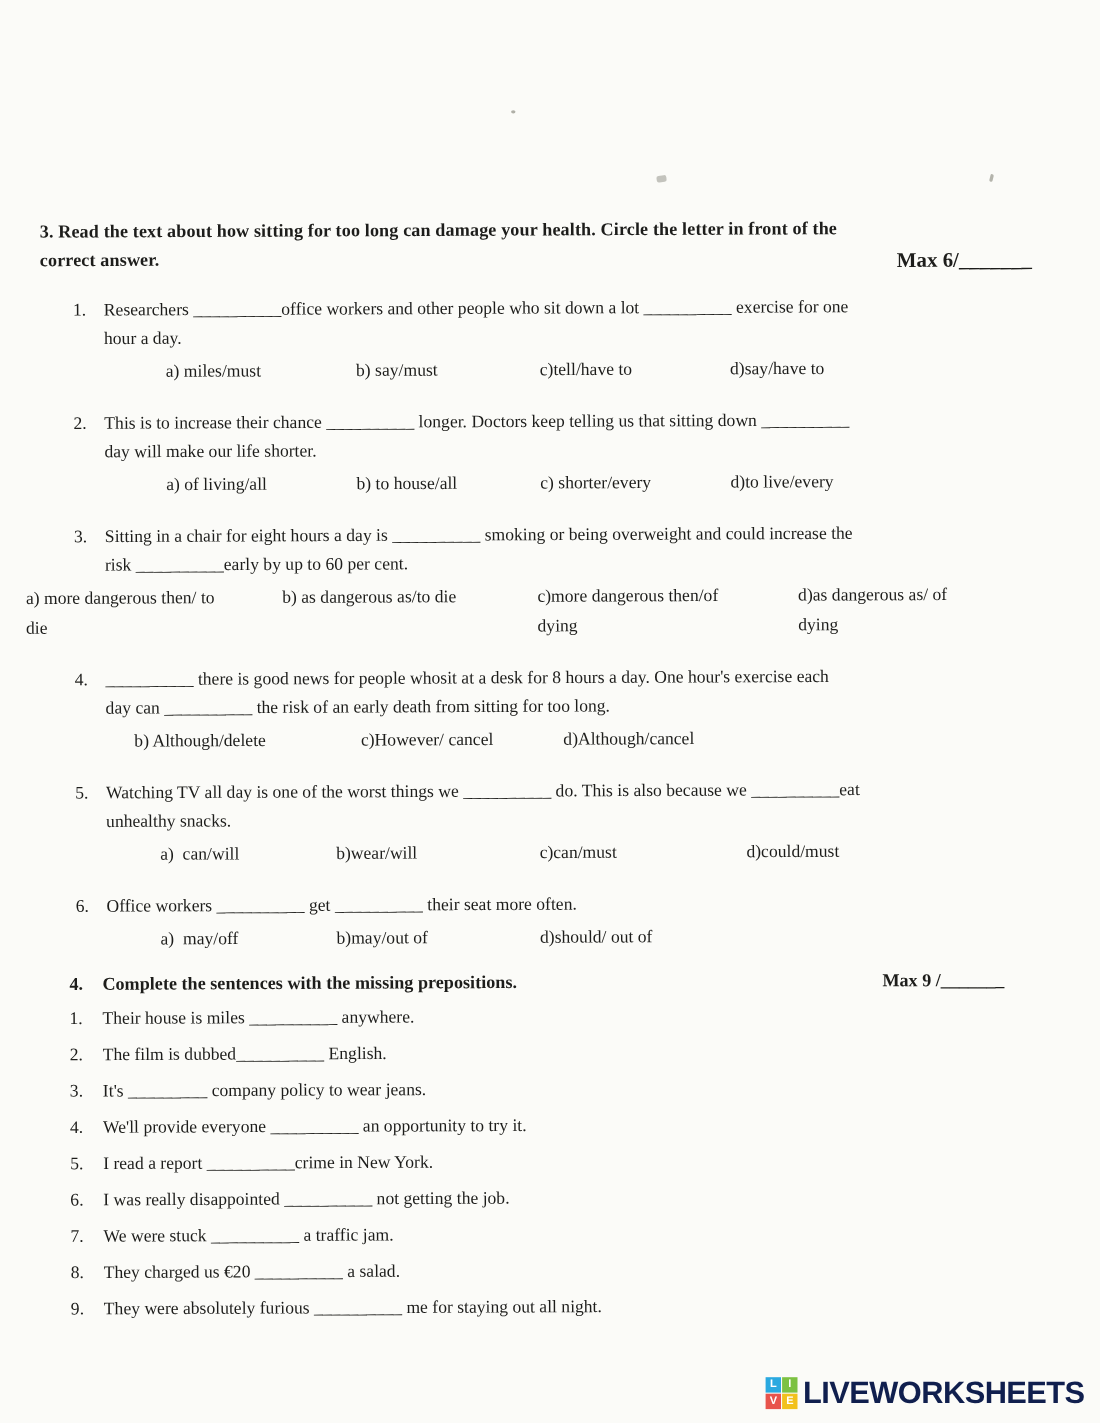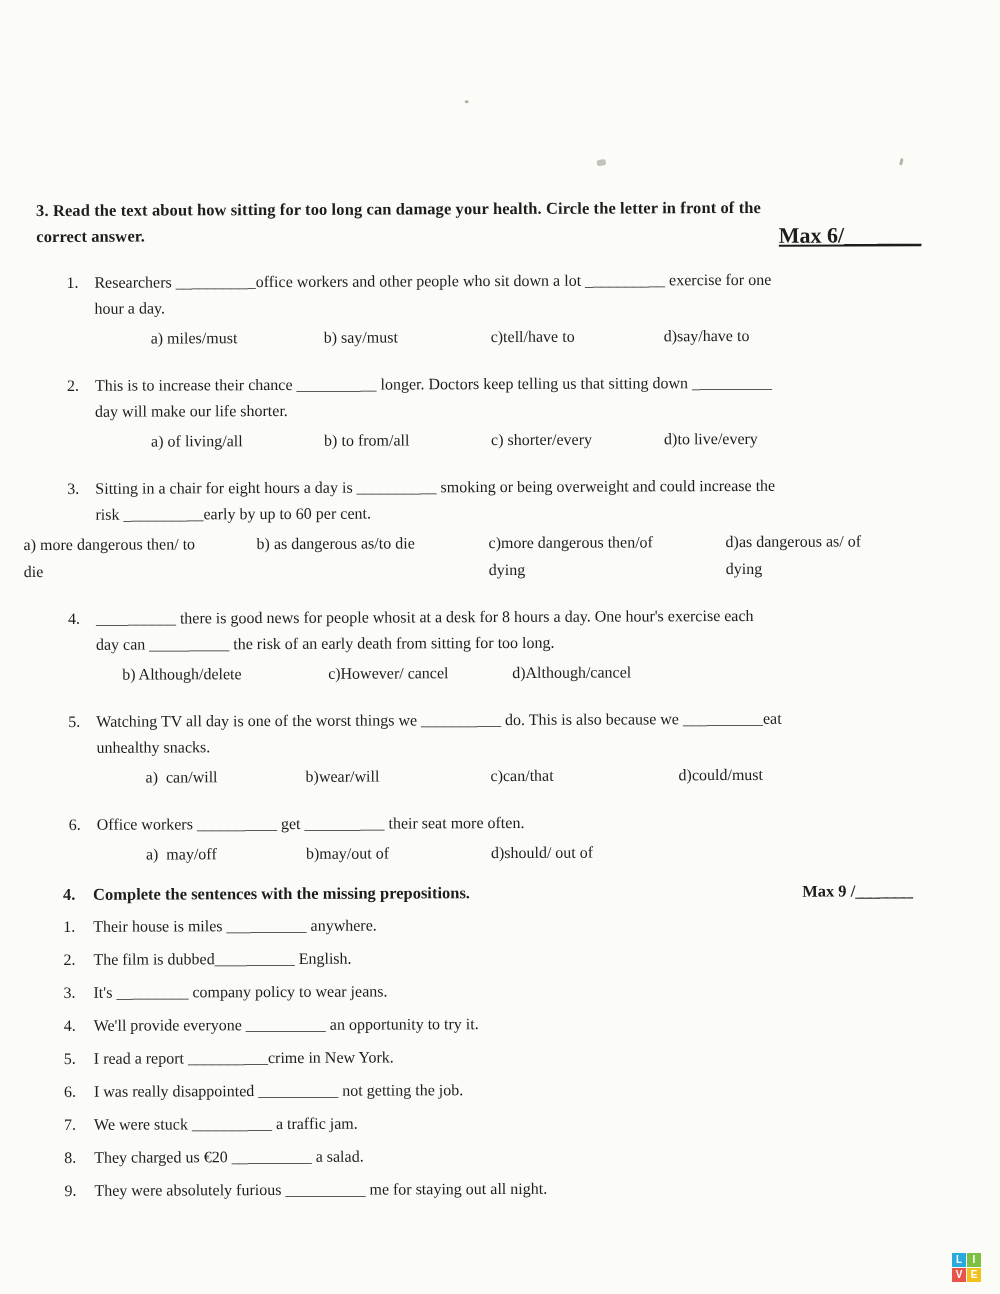--- a/index.html
+++ b/index.html
@@ -17,21 +17,21 @@
 
   
   .mark { position:absolute; background:#96968c; }
   .mark1 { left:467px; top:100px; width:4px; height:3px; border-radius:50%; opacity:.75; }
   .mark2 { left:599px; top:160px; width:9px; height:6px; border-radius:2px; opacity:.55; transform:rotate(-8deg); }
   .mark3 { left:902px; top:160px; width:3px; height:7px; border-radius:2px; opacity:.7; transform:rotate(14deg); }
 
   
   .s3head { position:relative; margin:0 60px 20px 38px; font-weight:bold; }
   .s3title { white-space:pre-line; font-size:16.5px; line-height:26px; letter-spacing:.1px; }
-  .s3max { position:absolute; right:17px; bottom:-2px; font-size:22px;text-decoration:underline; }
+  .s3max { position:absolute; right:0; bottom:-2px; font-size:19px; }
 
   
   .q { margin-bottom:21px; }
   .q.last { margin-bottom:14px; }
   .qrow { display:flex; }
   .qnum { flex:none; margin-left:68px; width:28px; line-height:26px; }
   .qtext { white-space:pre-line; line-height:26px; flex:1; padding-right:28px; }
   .opts { display:grid; margin-top:3px; line-height:27px; }
   .opt { white-space:pre-line; }
   .o-std  { grid-template-columns:173px 167px 173px 1fr; padding-left:152px; }
@@ -91,21 +91,21 @@
     </div>
 
     <div class="q">
       <div class="qrow">
         <span class="qnum">2.</span>
         <div class="qtext">This is to increase their chance __________ longer. Doctors keep telling us that sitting down __________
 day will make our life shorter.</div>
       </div>
       <div class="opts o-std">
         <span class="opt">a) of living/all</span>
-        <span class="opt">b) to from/all</span>
+        <span class="opt">b) to house/all</span>
         <span class="opt">c) shorter/every</span>
         <span class="opt">d)to live/every</span>
       </div>
     </div>
 
     <div class="q">
       <div class="qrow">
         <span class="qnum">3.</span>
         <div class="qtext">Sitting in a chair for eight hours a day is __________ smoking or being overweight and could increase the
 risk __________early by up to 60 per cent.</div>
@@ -136,21 +136,21 @@
 
     <div class="q">
       <div class="qrow">
         <span class="qnum">5.</span>
         <div class="qtext">Watching TV all day is one of the worst things we __________ do. This is also because we __________eat
 unhealthy snacks.</div>
       </div>
       <div class="opts o-c">
         <span class="opt">a)&nbsp; can/will</span>
         <span class="opt">b)wear/will</span>
-        <span class="opt">c)can/that</span>
+        <span class="opt">c)can/must</span>
         <span class="opt">d)could/must</span>
       </div>
     </div>
 
     <div class="q last">
       <div class="qrow">
         <span class="qnum">6.</span>
         <div class="qtext">Office workers __________ get __________ their seat more often.</div>
       </div>
       <div class="opts o-c">
@@ -207,14 +207,15 @@
 </div>
 
 <div class="footer">
   <div class="logo">
     <span class="tiles">
       <span class="tile" style="background: rgb(42, 169, 224);">L</span>
       <span class="tile" style="background: rgb(124, 193, 66);">I</span>
       <span class="tile" style="background: rgb(232, 84, 76);">V</span>
       <span class="tile" style="background: rgb(242, 193, 28);">E</span>
     </span>
+    <span class="brand">LIVEWORKSHEETS</span>
   </div>
 </div>
 
 </body></html>

